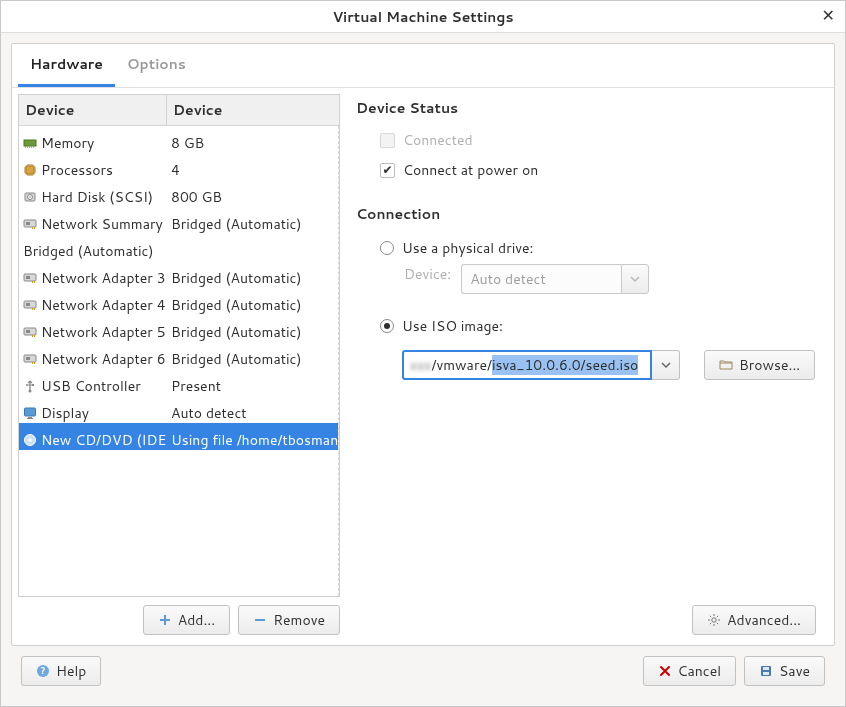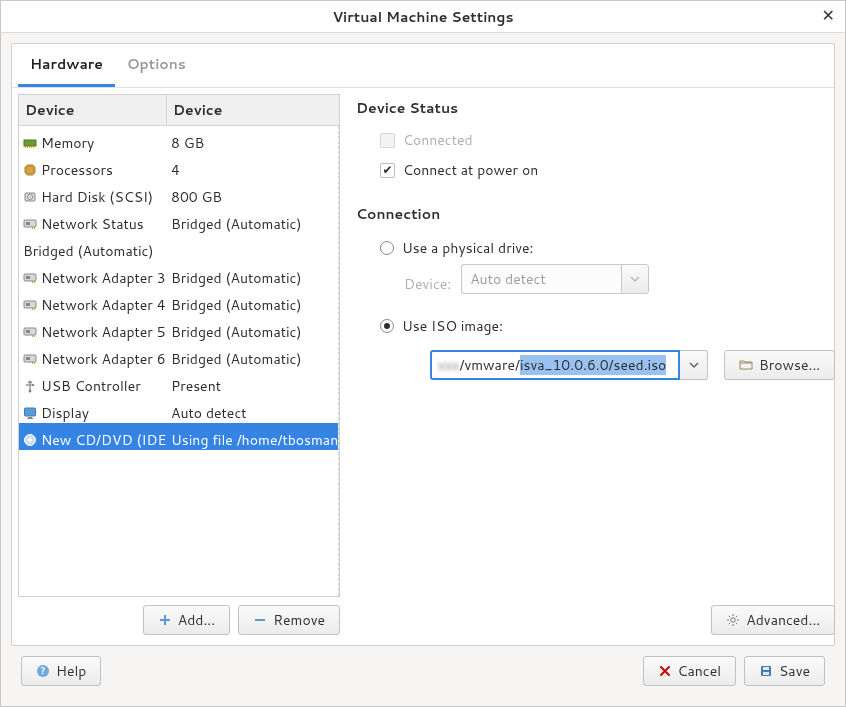--- a/index.html
+++ b/index.html
@@ -32,26 +32,26 @@
   .right-col { flex:1; padding:2px 8px 0 16px; display:flex; flex-direction:column; }
   .section-title { font-weight:700; margin:2px 0 8px 0; }
   .chk-row { display:flex; align-items:center; gap:8px; margin:4px 0 6px 24px; }
   .chk { width:15px; height:15px; border:1px solid #bdbdbd; border-radius:2px; background:#fff; display:inline-flex; align-items:center; justify-content:center; }
   .chk.checked::after { content:"✔"; font-size:12px; color:#2e2e2e; line-height:1; }
   .chk.disabled { background:#f3f3f3; border-color:#d6d6d6; }
   .chk-label.disabled { color:#b0b0b0; }
   .radio { width:14px; height:14px; border:1px solid #8a8a8a; border-radius:50%; background:#fff; display:inline-flex; align-items:center; justify-content:center; flex-shrink:0; }
   .radio.selected::after { content:""; width:6px; height:6px; background:#2e2e2e; border-radius:50%; }
   .radio-row { display:flex; align-items:center; gap:8px; margin:6px 0 6px 24px; }
-  .sub { margin-left:48px; display:flex; align-items:flex-end; gap:10px; }
+  .sub { margin-left:48px; display:flex; align-items:flex-start; gap:10px; }
   .label-disabled { color:#b0b0b0; }
   .combo { display:flex; align-items:stretch; height:30px; }
   .combo .combo-text { width:160px; border:1px solid #c8c8c8; border-right:none; border-radius:3px 0 0 3px; background:#fcfcfc; padding:4px 8px; color:#9e9e9e; display:flex; align-items:center; }
   .combo .combo-btn { width:28px; border:1px solid #c8c8c8; border-radius:0 3px 3px 0; background:linear-gradient(#fafafa,#ececec); display:flex; align-items:center; justify-content:center; }
-  .iso-box { display:flex; gap:16px; margin-left:48px; margin-top:8px; align-items:center;padding-left:26px; }
+  .iso-box { display:flex; gap:24px; margin-left:20px; margin-top:8px; align-items:center;padding-left:26px; }
   .iso-input { display:flex; align-items:stretch; height:30px; }
   .iso-text { width:250px; border:2px solid #3584e4; border-radius:3px 0 0 3px; background:#fff; padding:3px 6px; display:flex; align-items:center; font-family:inherit; overflow:hidden; }
   .iso-text .blur { filter:blur(2px); color:#888; }
   .iso-text .sel { background:#99c1f1; }
   .iso-drop { width:28px; border:1px solid #c1c1c1; border-left:none; border-radius:0 3px 3px 0; background:linear-gradient(#fafafa,#ececec); display:flex; align-items:center; justify-content:center; }
   .right-bottom { margin-top:auto; display:flex; justify-content:flex-end; padding:8px 0 0 0; }
   .footer { display:flex; padding:10px 10px 10px 10px; }
   .footer .spacer { flex:1; }
 </style>
 </head>
@@ -138,21 +138,21 @@
                 <div class="row">
                   <div class="c1">
                     <span class="ico">
                       <svg viewBox="0 0 14 14">
                         <rect x="1" y="3" width="12" height="7" rx="1" fill="#d8d8d8" stroke="#888"></rect>
                         <rect x="3" y="5" width="4" height="3" fill="#888"></rect>
                         <rect x="9" y="10" width="1" height="2" fill="#c9a227"></rect>
                         <rect x="11" y="10" width="1" height="2" fill="#c9a227"></rect>
                       </svg>
                     </span>
-                    <span>Network Status</span>
+                    <span>Network Summary</span>
                   </div>
                   <div class="c2">Bridged (Automatic)</div>
                 </div>
                 <div class="row">
                   <div class="c2">Bridged (Automatic)</div>
                 </div>
                 <div class="row">
                   <div class="c1">
                     <span class="ico">
                       <svg viewBox="0 0 14 14">

